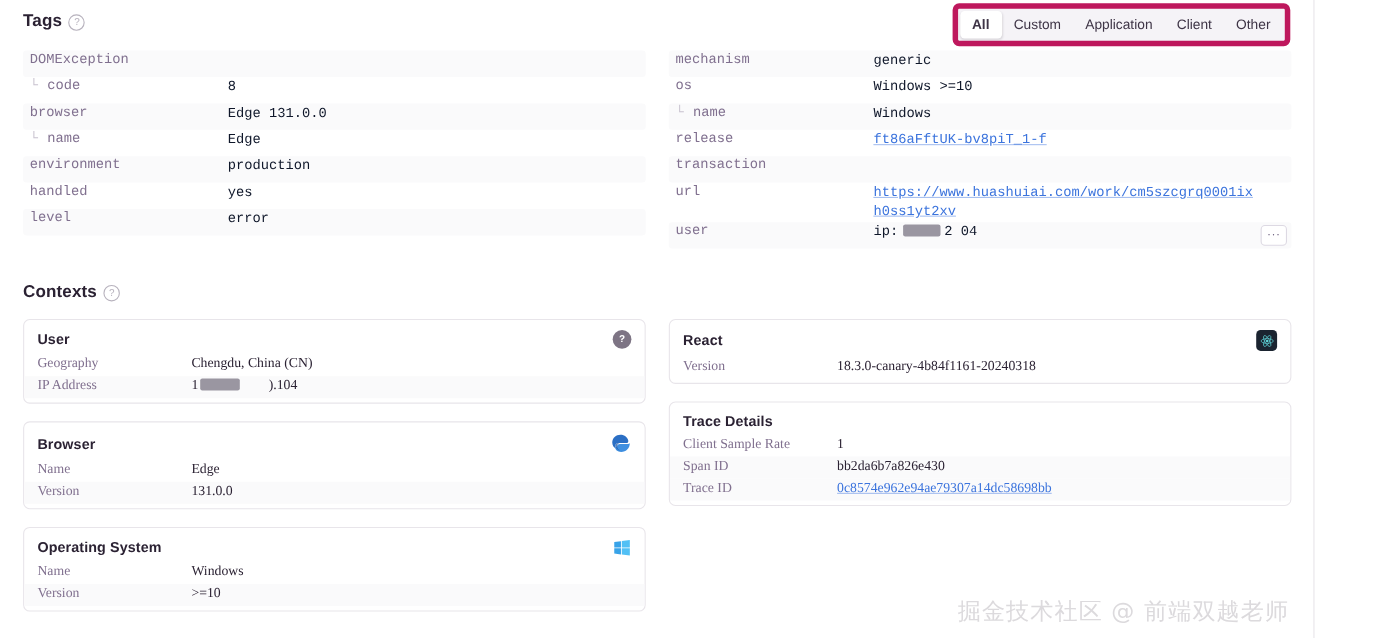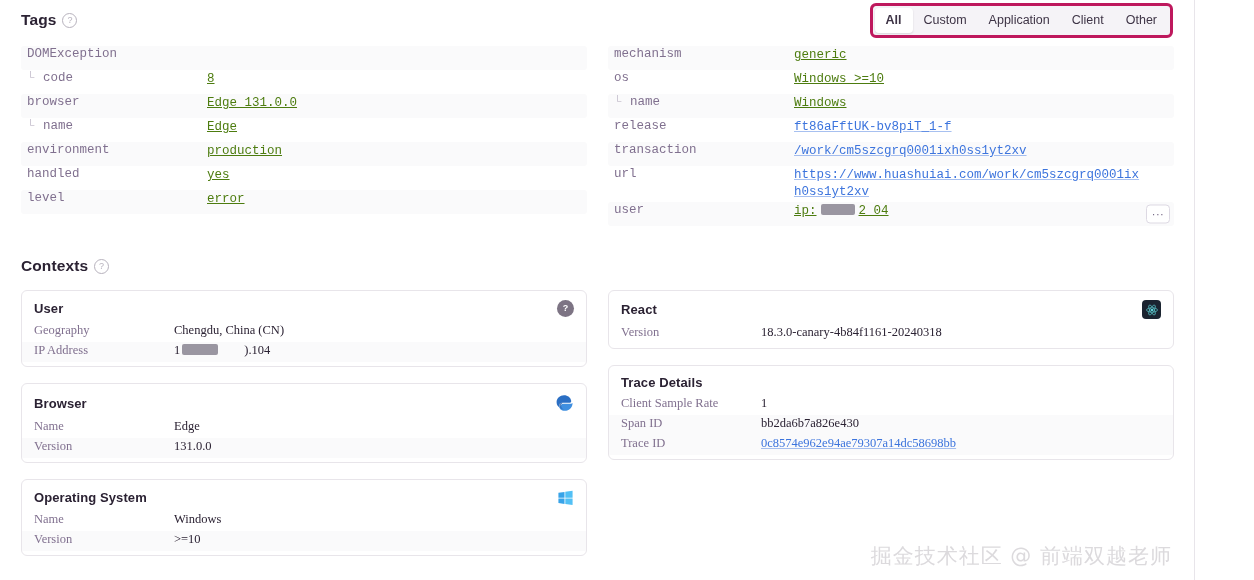--- a/index.html
+++ b/index.html
@@ -67,21 +67,21 @@
     margin-left: 6px;
     font-family: "Liberation Sans", sans-serif;
     padding-bottom: 0px;
   }
   .tabs {
     position: absolute;
     right: 0;
     top: 3px;
     display: flex;
     background: #f5f3f7;
-    border: 3px solid #be185d;
+    border: 5px solid #be185d;
     border-radius: 6px;
     padding: 2px;
     gap: 0px;
   }
   .tab {
     font-size: 12.5px;
     line-height: 1;
     padding: 6px 11px;
     border-radius: 4px;
     color: #3e3446;
@@ -130,26 +130,25 @@
   }
   .tag-key.nested { padding-left: 6px; }
   .elbow {
     color: #c9c3d0;
     display: inline-block;
     width: 16px;
     font-family: "Liberation Mono", monospace;
   }
   .tag-val {
     flex: 1 1 auto;
-    color: #4d7c0f;
+    color: #0f172a;
     word-break: break-all;
     line-height: 17px;
     padding-right: 34px;
     box-sizing: border-box;
-    text-decoration: underline;
   }
   .tag-val.link { color: #3c74dd; text-decoration: underline; text-decoration-color: rgba(60,116,221,.45); cursor: pointer; }
   .redact {
     display: inline-block;
     background: #9a96a1;
     border-radius: 2px;
     height: 11px;
     vertical-align: -1px;
   }
   .ellipsis-btn {
@@ -320,21 +319,20 @@
         <div class="tag-row alt">
           <span class="tag-key nested"><span class="elbow">└</span><span>name</span></span>
           <span class="tag-val">Windows</span>
         </div>
         <div class="tag-row">
           <span class="tag-key">release</span>
           <span class="tag-val link">ft86aFftUK-bv8piT_1-f</span>
         </div>
         <div class="tag-row alt">
           <span class="tag-key">transaction</span>
-          <span class="tag-val link">/work/cm5szcgrq0001ixh0ss1yt2xv</span>
         </div>
         <div class="tag-row">
           <span class="tag-key">url</span>
           <span class="tag-val link">https://www.huashuiai.com/work/cm5szcgrq0001ixh0ss1yt2xv</span>
         </div>
         <div class="tag-row alt">
           <span class="tag-key">user</span>
           <span class="tag-val"><span>ip:</span><span class="redact" style="width:34px;margin:0 4px;"></span><span>2    04</span></span>
           <button class="ellipsis-btn">···</button>
         </div>

